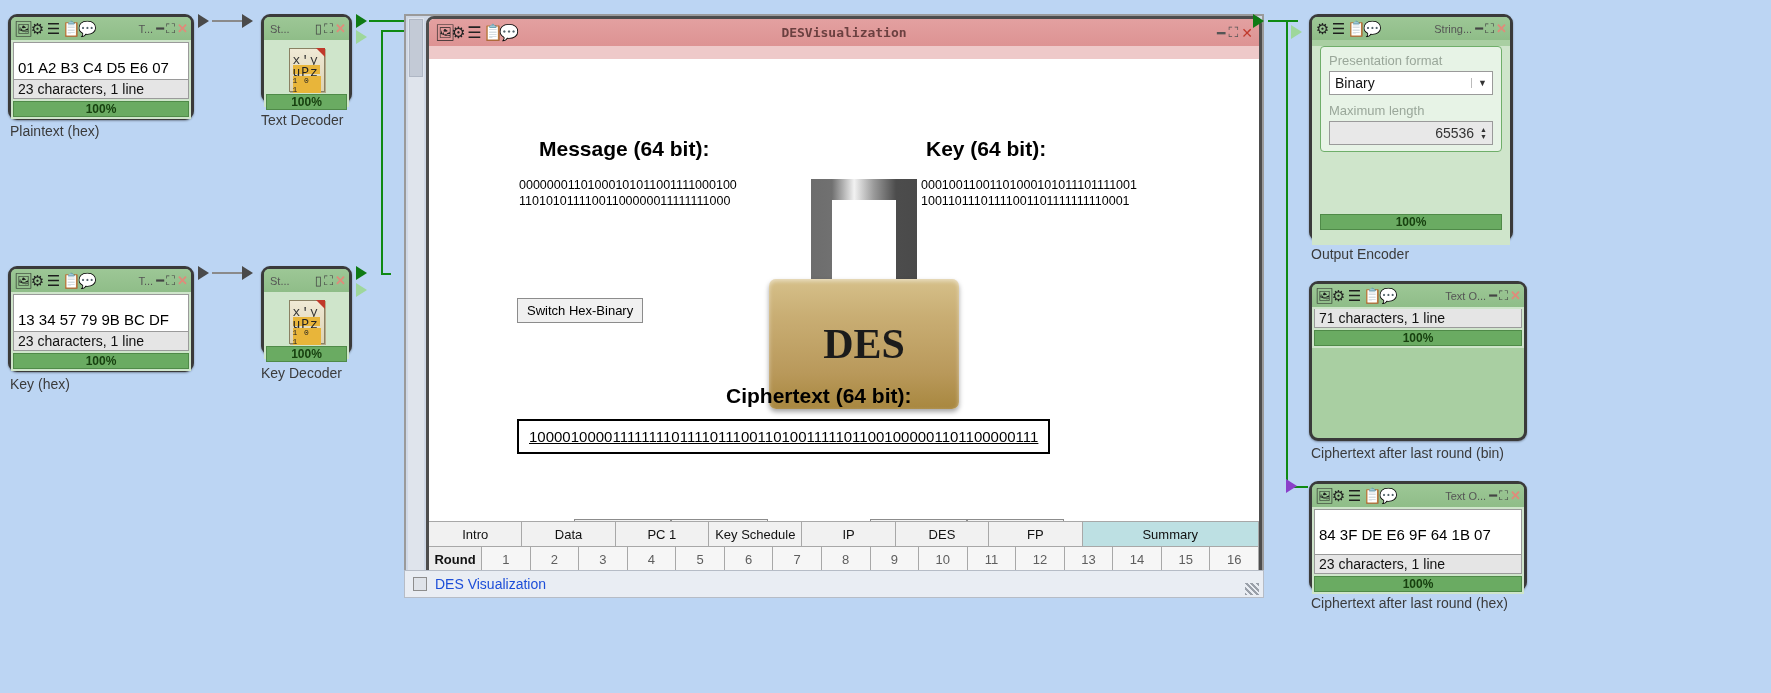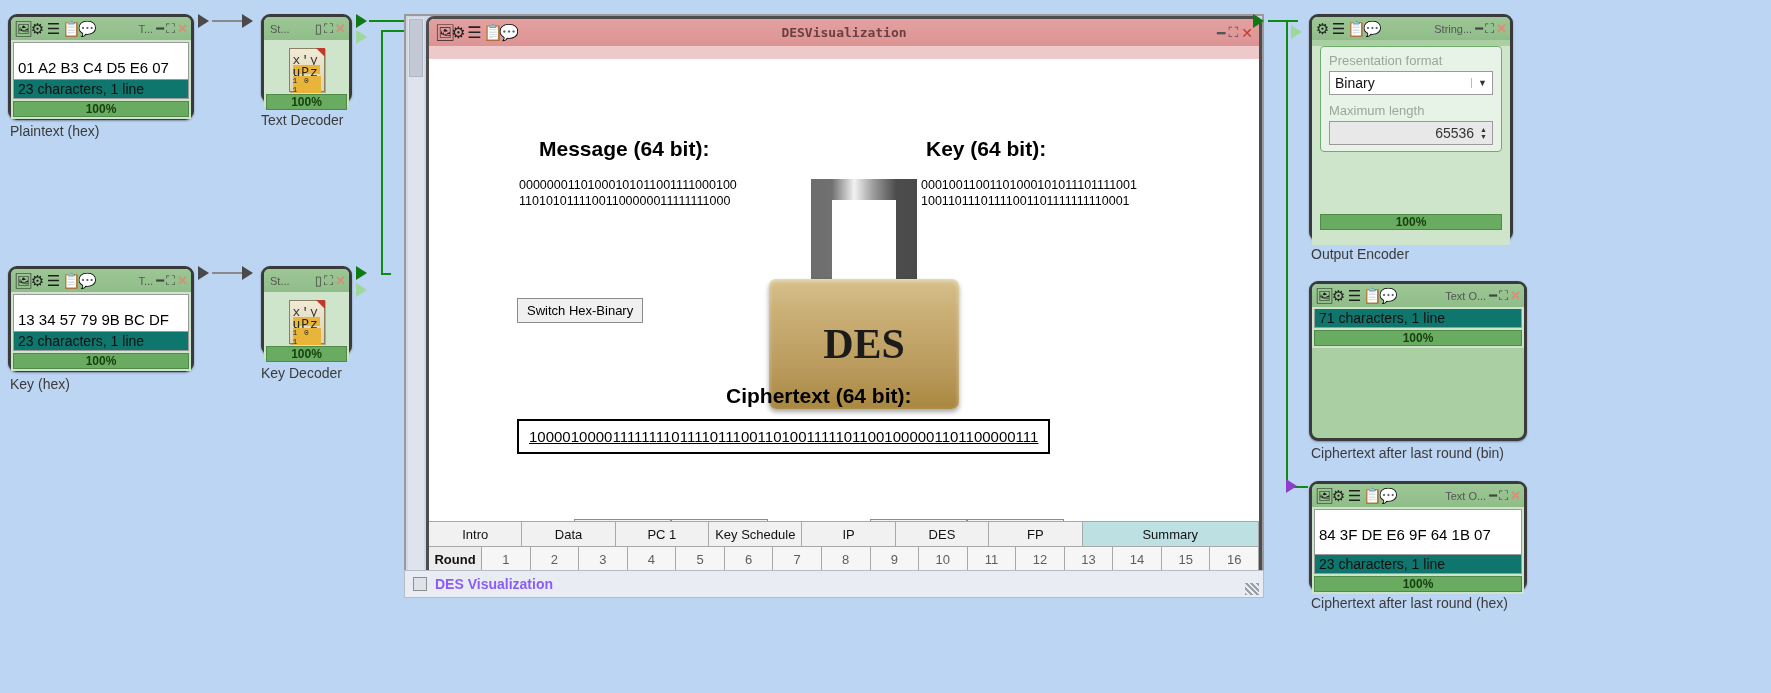--- a/index.html
+++ b/index.html
@@ -20,21 +20,21 @@
         background:linear-gradient(#9dc796,#8fbd88);}
   .node .ticons{display:flex;gap:1px;align-items:center;font-size:15px;line-height:1;color:#1d1d1d;}
   .node .tspacer{flex:1;}
   .node .tlabel{font-size:11px;color:#555;margin-right:3px;white-space:nowrap;}
   .node .tbtns{display:flex;gap:2px;align-items:center;}
   .node .tb{font-size:13px;color:#444;line-height:1;}
   .node .tb.close{color:#e08b7a;font-weight:bold;}
   .node .body{background:#cfe5cb;padding:2px;}
   .node .txtarea{background:#fff;border:1px solid #9a9a9a;box-sizing:border-box;
         font-size:15px;color:#000;padding:16px 4px;line-height:1.18;overflow:hidden;}
-  .node .statusline{background:#0f766e;font-size:14px;color:#111;padding:1px 4px;
+  .node .statusline{background:#e5e5e5;font-size:14px;color:#111;padding:1px 4px;
         border:1px solid #9a9a9a;border-top:none;box-sizing:border-box;}
   .node .pct{background:#6aab62;color:#17400f;font-weight:bold;font-size:12px;
         text-align:center;border:1px solid #4f8a48;margin-top:2px;}
   .caption{position:absolute;font-size:14px;color:#3b3b3b;white-space:nowrap;}
 
   
   .ic{display:inline-block;width:15px;text-align:center;}
 
   
   .decoder-ic{width:34px;height:42px;margin:6px auto 2px auto;position:relative;
@@ -111,21 +111,21 @@
   .rn{flex:1;background:#f6f6f6;font-size:13px;color:#5e5e5e;display:flex;
      align-items:center;justify-content:center;border-right:1px solid #a8a8a8;}
   .desw-pct{position:absolute;left:0;right:0;bottom:0;height:17px;background:#6aab62;
      color:#17400f;font-size:12px;font-weight:bold;display:flex;align-items:center;justify-content:center;}
   .scroll-v{position:absolute;left:2px;top:2px;width:16px;bottom:2px;background:#dfe4ec;}
   .scroll-v .thumb{position:absolute;left:1px;right:1px;top:1px;height:56px;background:#c3cad6;border:1px solid #aeb6c4;}
 
   .taskbar{position:absolute;left:404px;top:570px;width:860px;height:28px;
      background:#e9edf3;border:1px solid #b6bcc6;box-sizing:border-box;display:flex;align-items:center;}
   .taskbar .sq{width:12px;height:12px;border:1px solid #8d8d8d;background:#dfe3e9;margin:0 8px;}
-  .taskbar .lbl{font-size:14px;color:#8b5cf6;font-weight:bold;}
+  .taskbar .lbl{font-size:14px;color:#1d4ed8;}
   .taskbar .grip{position:absolute;right:4px;bottom:2px;width:14px;height:12px;
      background:repeating-linear-gradient(45deg,#9aa0a9 0 2px,transparent 2px 4px);}
 
   
   .oe-field{background:#e7f3e6;border:1px solid #6fae6a;border-radius:4px;margin:6px 8px;padding:6px 8px;}
   .oe-lab{font-size:13px;color:#9aa79a;margin-bottom:3px;}
   .oe-sel{background:#fff;border:1px solid #9a9a9a;font-size:14px;color:#111;
      padding:3px 5px;display:flex;align-items:center;justify-content:space-between;}
   .oe-sel .chev{font-size:9px;color:#333;border-left:1px solid #bbb;padding-left:6px;}
   .oe-num{background:#e8e8e8;border:1px solid #9a9a9a;font-size:14px;color:#333;

